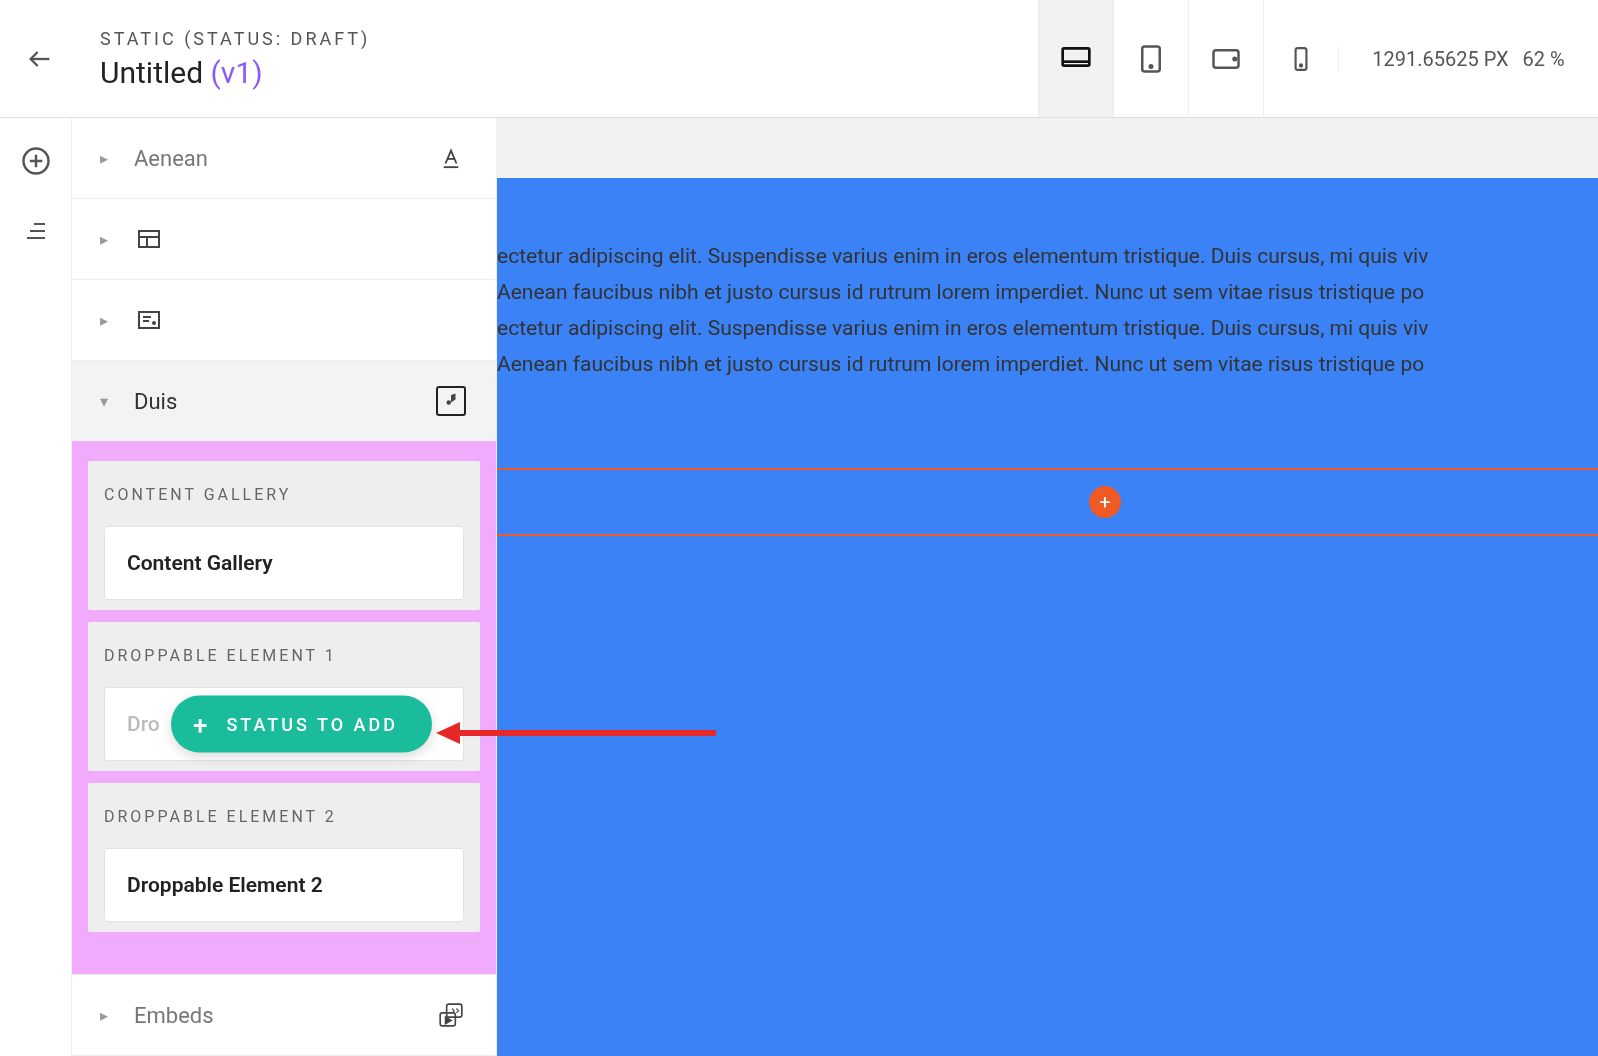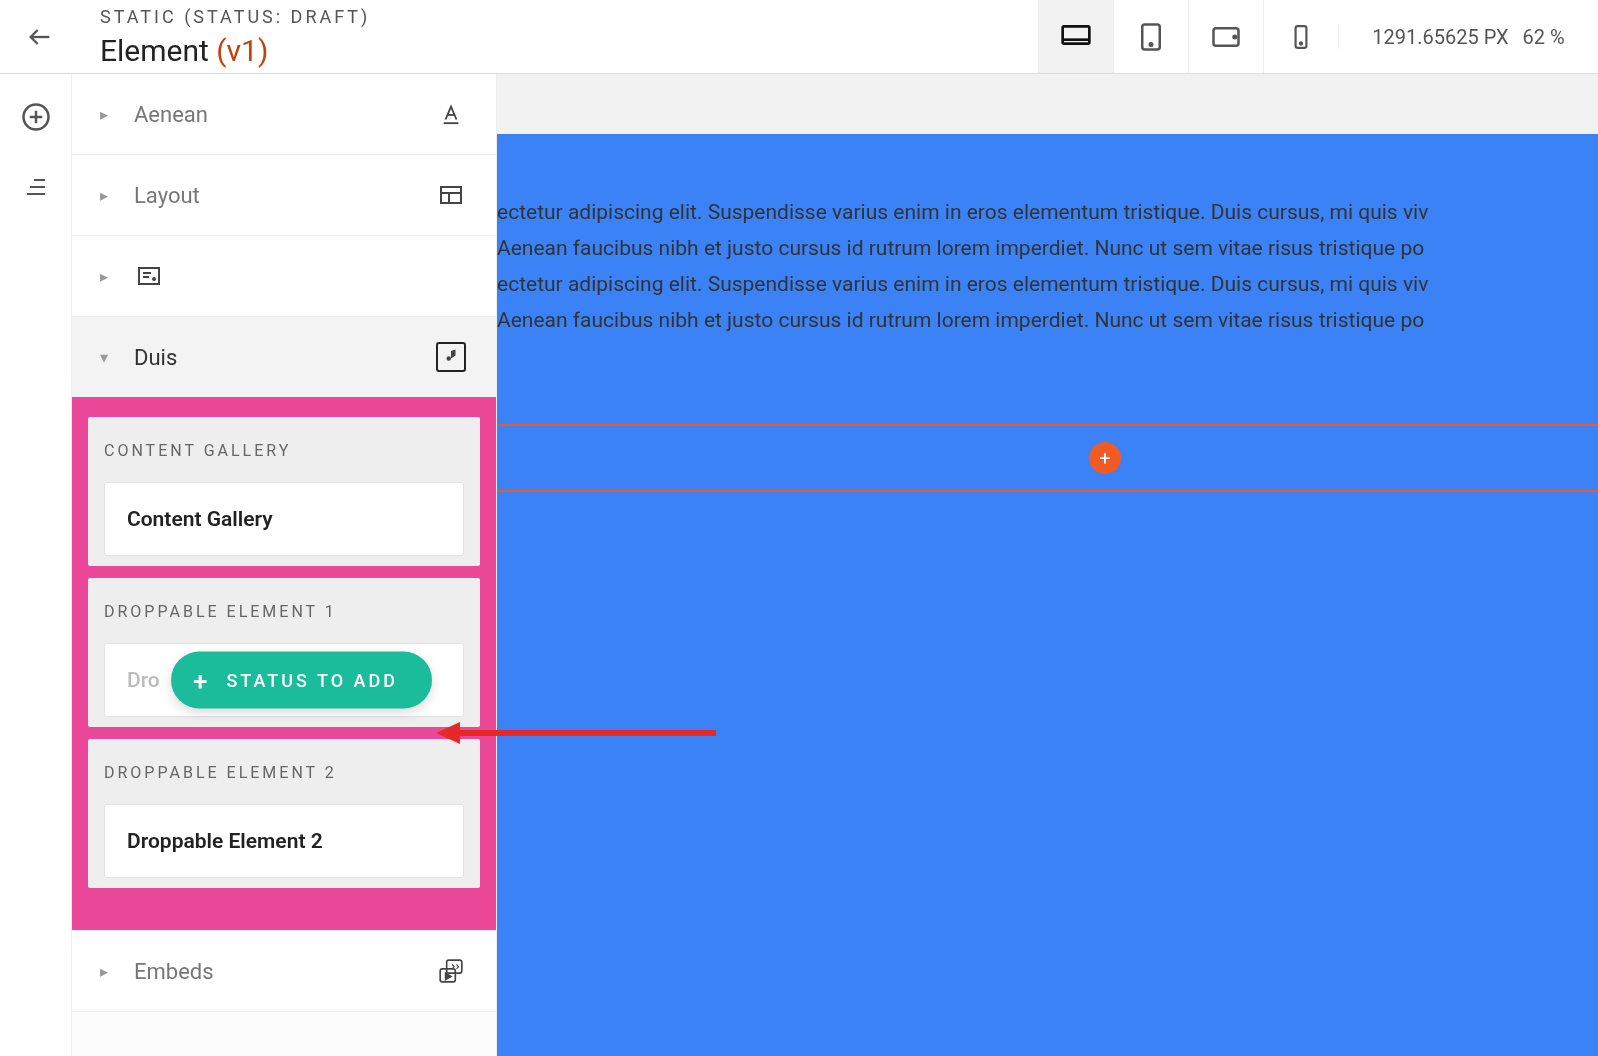--- a/index.html
+++ b/index.html
@@ -1,26 +1,26 @@
 <!DOCTYPE html>
 <html><head>
 <meta charset="utf-8">
 <style>
   * { box-sizing: border-box; margin: 0; padding: 0; }
   html, body { height: 100%; font-family: -apple-system, BlinkMacSystemFont, "Segoe UI", Roboto, sans-serif; color: #333; }
   body { display: flex; flex-direction: column; width: 1598px; height: 1056px; background: #fff; overflow: hidden; }
 
   
-  .header { height: 74px; border-bottom: 1px solid #ddd; display: flex; align-items: center; padding-left: 20px; background:#fff; z-index:2;}
+  .header { height: 118px; border-bottom: 1px solid #ddd; display: flex; align-items: center; padding-left: 20px; background:#fff; z-index:2;}
   .header .back { width: 40px; height: 40px; display:flex;align-items:center;justify-content:center; color:#555; cursor:pointer;}
   .header .title-block { margin-left: 40px; }
   .header .title-block .status { font-size:18px; letter-spacing:3px; color:#555; font-weight:400;}
   .header .title-block .name-line { font-size:30px; margin-top:6px; }
   .header .title-block .name { color:#222; }
-  .header .title-block .version { color:#c2410c; }
+  .header .title-block .version { color:#8b5cf6; }
   .header .spacer { flex:1; }
   .header .viewports { display:flex; height:100%; }
   .header .vp-btn { width:75px; display:flex;align-items:center;justify-content:center; border-left:1px solid #eee; cursor:pointer; color:#555;}
   .header .vp-btn.active { background:#f2f2f2; color:#111;}
   .header .status-panel { width:260px; border-left:1px solid #eee; display:flex; flex-direction:row; align-items:flex-end; justify-content:center; font-size:20px; color:#555; gap:14px;}
 
   
   .body { flex:1; display:flex; min-height:0; }
   .mini-sidebar { width:72px; border-right:1px solid #eee; display:flex; flex-direction:column; align-items:center; padding-top:28px; gap:40px;}
   .mini-sidebar .icon-btn { width:30px; height:30px; display:flex;align-items:center;justify-content:center; color:#555; cursor:pointer;}
@@ -28,21 +28,21 @@
 
   .sidebar { width:425px; border-right:1px solid #eee; display:flex; flex-direction:column; background:#fcfcfc; overflow-y:auto;}
 
   .accordion-item { border-bottom:1px solid #eee; background:#fff;}
   .accordion-header { height:80px; display:flex; align-items:center; padding:0 30px 0 28px; cursor:pointer; }
   .accordion-header .chev { width:20px; margin-right:14px; color:#999; }
   .accordion-header .label { font-size:22px; color:#777; flex:1;}
   .accordion-header .icon-right { width:30px; height:30px; color:#444; display:flex;align-items:center;justify-content:center;}
   .accordion-item.open .accordion-header { background:#f3f3f3; }
   .accordion-item.open .accordion-header .label { color:#333; }
-  .accordion-body { background:#ec4899; padding:20px 16px 30px; display:flex; flex-direction:column;}
+  .accordion-body { background:#f0abfc; padding:20px 16px 30px; display:flex; flex-direction:column;}
 
   .ab-card { background:#eee; border-radius:2px; padding:24px 16px 10px; margin-bottom:12px;}
   .ab-card .card-title { font-size:16px; letter-spacing:3px; color:#666; margin-bottom:22px;}
   .ab-card .card-tile { background:#fff; border:1px solid #e2e2e2; border-radius:3px; padding:24px 22px; font-size:21px; color:#222; font-weight:600; position:relative; cursor:grab;}
   .ab-card .card-tile.muted { color:#bbb; font-weight:500; }
 
   .click-to-add { position:absolute; left:66px; top:50%; transform:translateY(-50%); display:flex; align-items:center; gap:16px; background:#1abc9c; color:#fff; font-size:18px; letter-spacing:3px; font-weight:500; padding:18px 34px 18px 22px; border-radius:999px; box-shadow:0 4px 12px rgba(0,0,0,0.15); cursor:pointer; z-index:5;}
   .click-to-add .plus { font-size:26px; line-height:18px; }
 
   .annotation-arrow { position:absolute; left:436px; top:718px; pointer-events:none; z-index:6;}
@@ -65,21 +65,21 @@
 <div class="header">
   <div class="back">
     <svg width="28" height="28" viewBox="0 0 24 24" fill="none" stroke="currentColor" stroke-width="2">
         <line x1="20" y1="12" x2="4" y2="12"></line>
         <polyline points="10 18 4 12 10 6"></polyline>
       </svg>
   </div>
   <div class="title-block">
     <div class="status">STATIC (STATUS: DRAFT)</div>
     <div class="name-line">
-      <span class="name">Element</span>
+      <span class="name">Untitled</span>
       <span class="version">(v1)</span>
     </div>
   </div>
   <div class="spacer"></div>
   <div class="viewports">
     <div class="vp-btn active">
       <svg width="32" height="32" viewBox="0 0 24 24" fill="none" stroke="currentColor" stroke-width="2">
           <rect x="2" y="4" width="20" height="13" rx="1"></rect>
           <line x1="2" y1="14" x2="22" y2="14"></line>
         </svg>
@@ -139,21 +139,20 @@
               <line x1="8" y1="13" x2="16" y2="13"></line>
               <line x1="4" y1="22" x2="20" y2="22"></line>
             </svg>
         </span>
       </div>
     </div>
 
     <div class="accordion-item">
       <div class="accordion-header">
         <span class="chev">▸</span>
-        <span class="label">Layout</span>
         <span class="icon-right">
           <svg width="24" height="24" viewBox="0 0 24 24" fill="none" stroke="currentColor" stroke-width="2">
               <rect x="2" y="4" width="20" height="16"></rect>
               <line x1="2" y1="10" x2="22" y2="10"></line>
               <line x1="10" y1="10" x2="10" y2="20"></line>
             </svg>
         </span>
       </div>
     </div>
 

